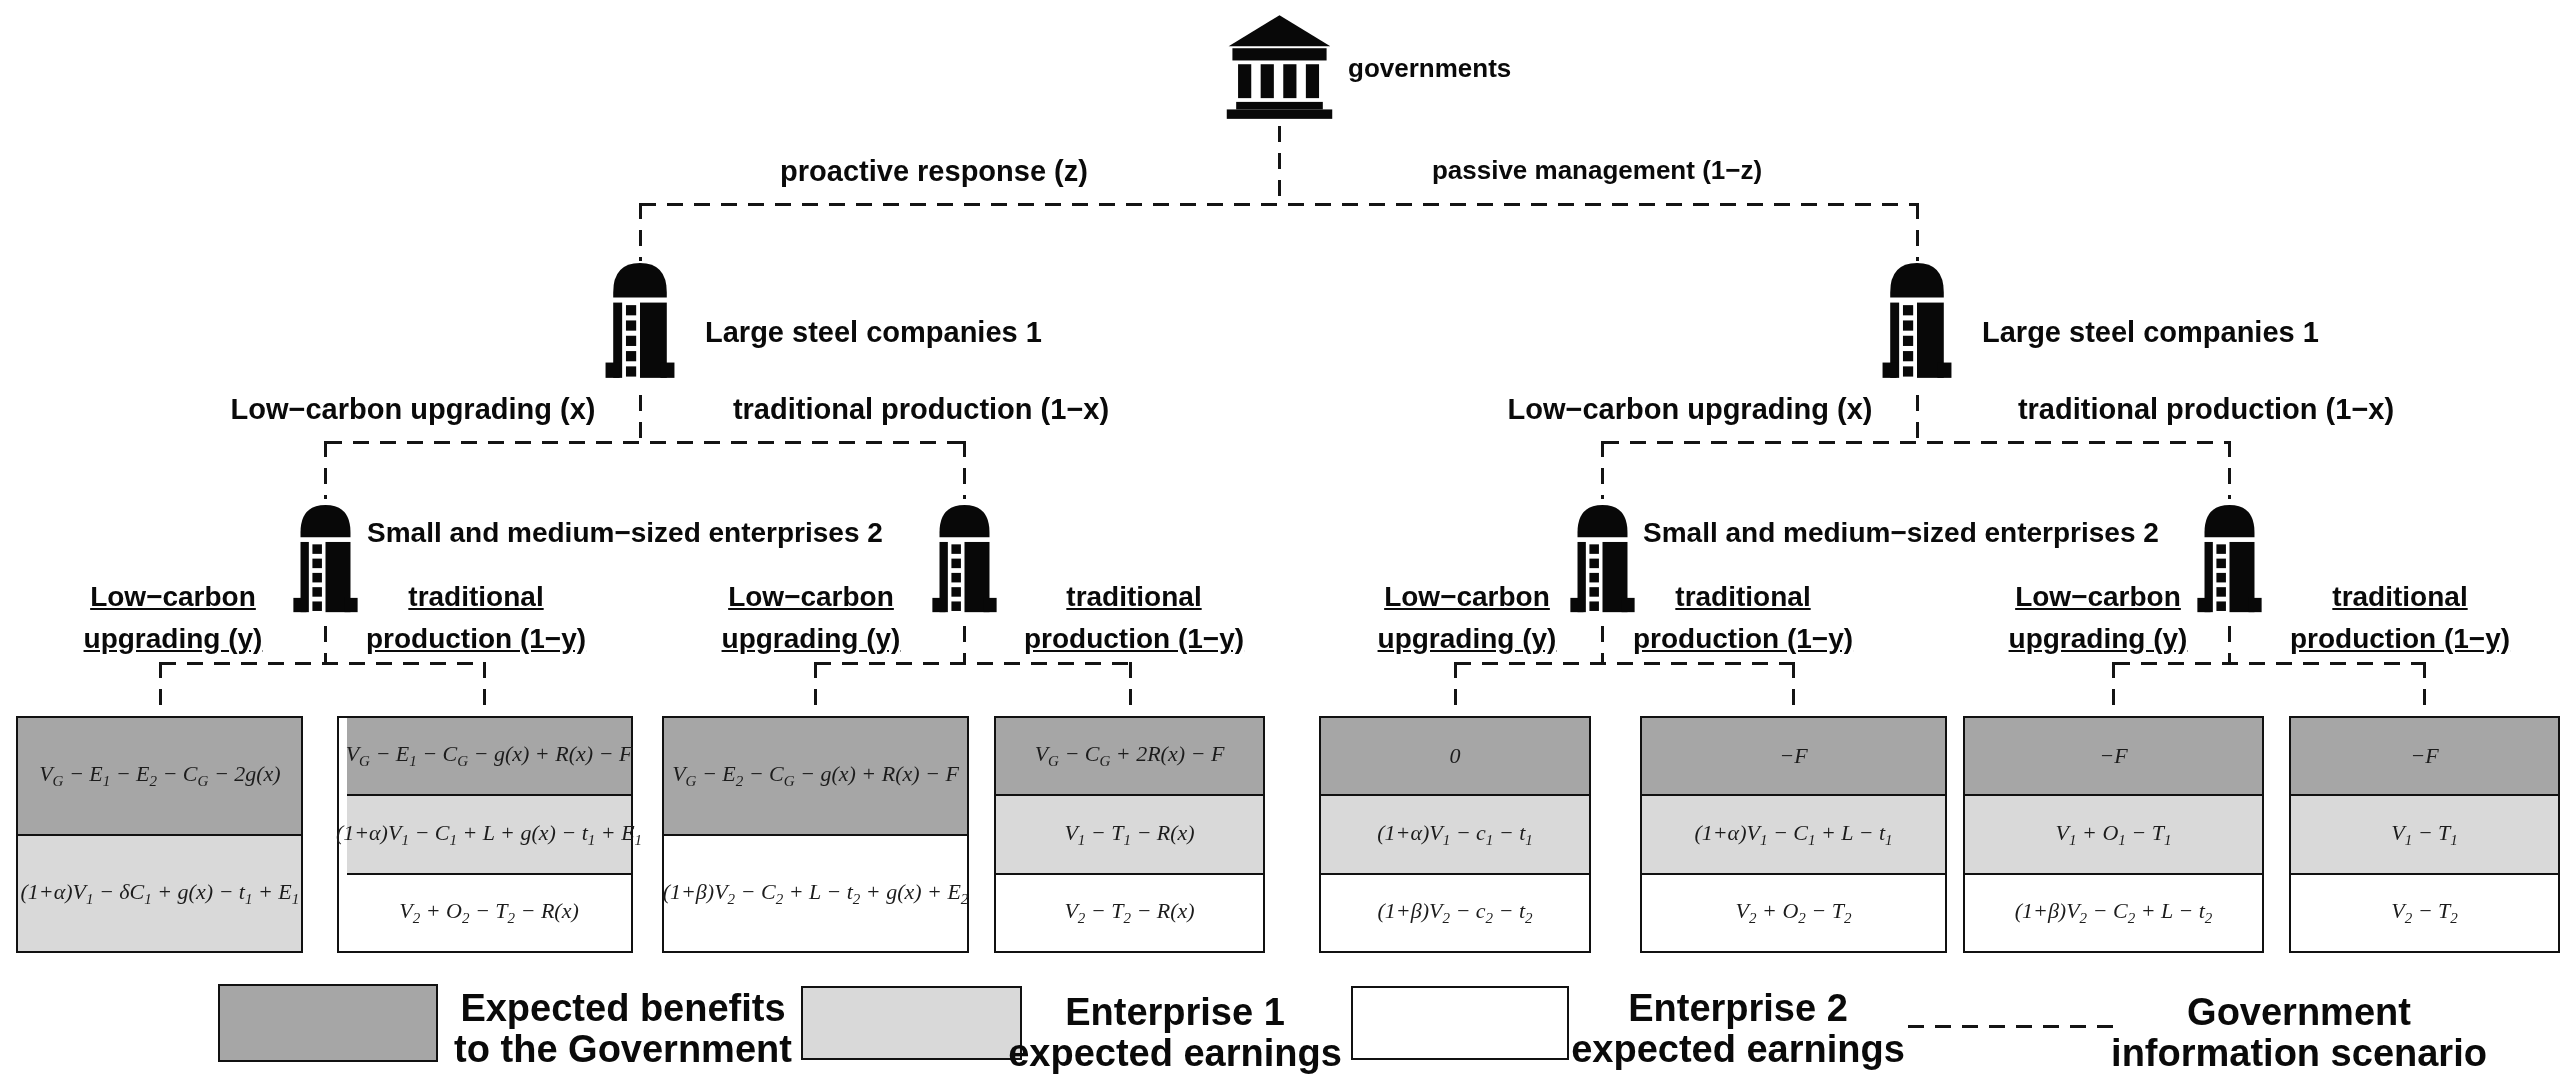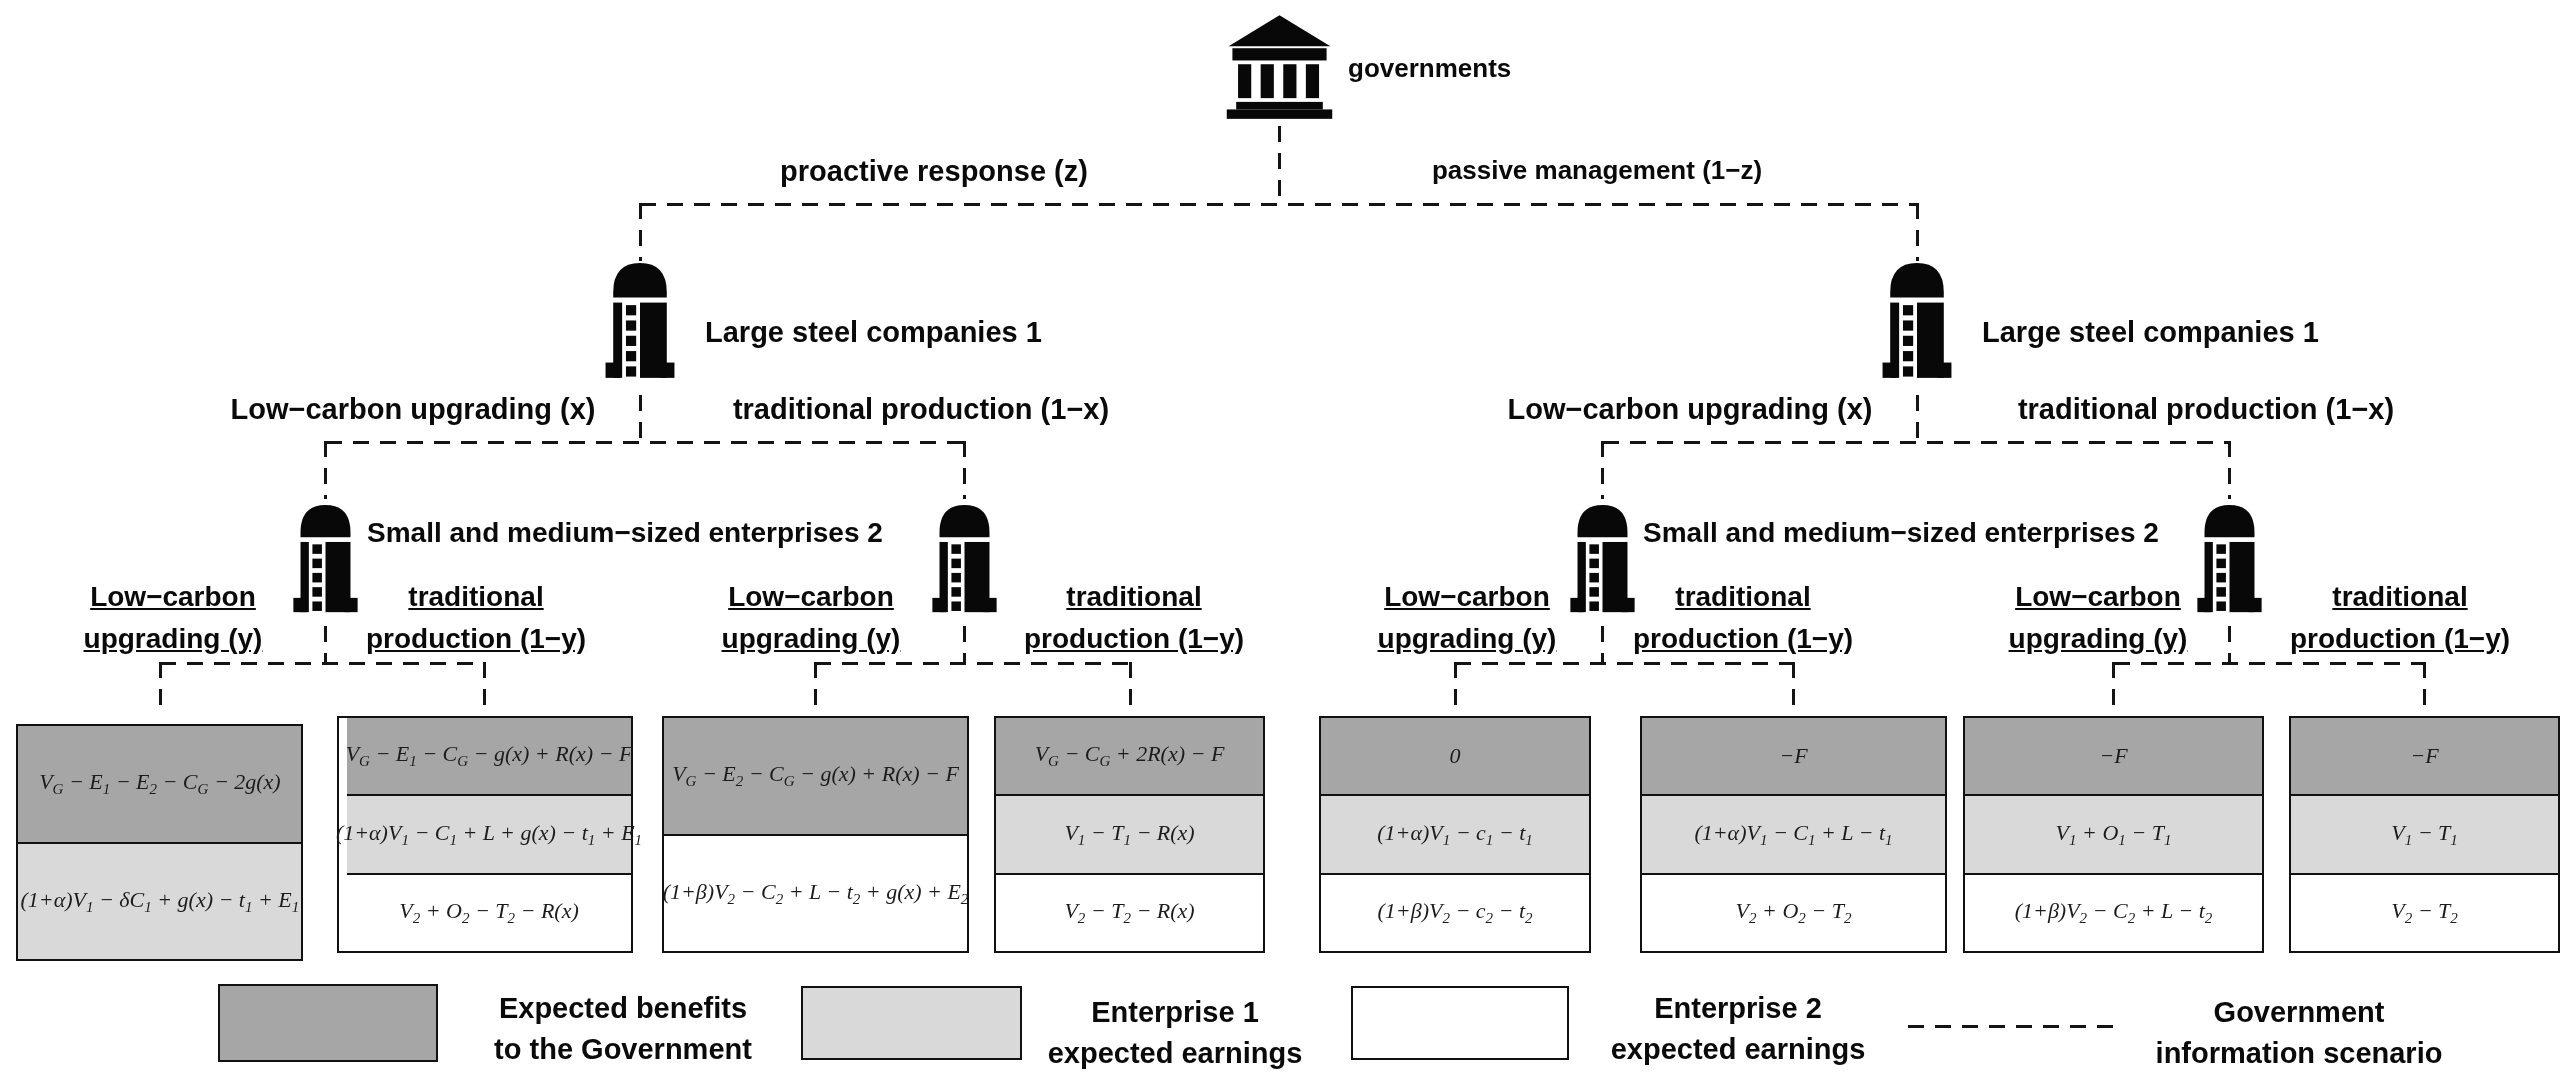--- a/index.html
+++ b/index.html
@@ -18,21 +18,21 @@
   .prow{flex:1;display:flex;align-items:center;justify-content:center;
     border-bottom:2.6px solid #111;overflow:visible;}
   .prow:last-child{border-bottom:none;}
   .formula{font-family:"Liberation Serif",serif;font-style:italic;font-size:22px;
     white-space:nowrap;color:#1c1c1c;}
   .formula sub{font-size:15px;font-style:italic;}
   .fill-gov{background:var(--gov-fill,#a6a6a6);}
   .fill-e1{background:var(--e1-fill,#d9d9d9);}
   .fill-e2{background:var(--e2-fill,#ffffff);}
   .swatch{position:absolute;border:2.6px solid #111;box-sizing:border-box;}
-  .legend-lbl{line-height:41px;font-size:29px;}
+  .legend-lbl{line-height:41px;font-size:38px;}
   svg{display:block;}
 </style>
 </head>
 <body style="--gov-fill: #a6a6a6; --e1-fill: #d9d9d9; --e2-fill: #ffffff;">
 
 <svg width="0" height="0" style="position:absolute">
   <defs>
     <g id="tower">
       <path d="M8,26 Q8,3 29,3 Q50,3 50,26 L50,30 L8,30 Z"></path>
       <rect x="8" y="34" width="7" height="59"></rect>
@@ -165,21 +165,21 @@
 <div class="hdash" style="left:2114px;top:662px;width:310px;"></div>
 <div class="vdash" style="left:159px;top:662px;height:49px;"></div>
 <div class="vdash" style="left:483px;top:662px;height:49px;"></div>
 <div class="vdash" style="left:814px;top:662px;height:49px;"></div>
 <div class="vdash" style="left:1129px;top:662px;height:49px;"></div>
 <div class="vdash" style="left:1454px;top:662px;height:49px;"></div>
 <div class="vdash" style="left:1792px;top:662px;height:49px;"></div>
 <div class="vdash" style="left:2112px;top:662px;height:49px;"></div>
 <div class="vdash" style="left:2423px;top:662px;height:49px;"></div>
 
-<div class="pbox" style="left:16.4px;width:287px;margin-top:8px;">
+<div class="pbox" style="left:16.4px;width:287px;">
   <div class="prow fill-gov">
       <span class="formula">V<sub>G</sub> − E<sub>1</sub> − E<sub>2</sub> − C<sub>G</sub> − 2g(x)</span>
     </div>
   <div class="prow fill-e1">
       <span class="formula">(1+α)V<sub>1</sub> − δC<sub>1</sub> + g(x) − t<sub>1</sub> + E<sub>1</sub></span>
     </div>
 </div>
 <div class="pbox" style="left:337px;width:296px;padding-left:8px;">
   <div class="prow fill-gov">
       <span class="formula">V<sub>G</sub> − E<sub>1</sub> − C<sub>G</sub> − g(x) + R(x) − F</span>

